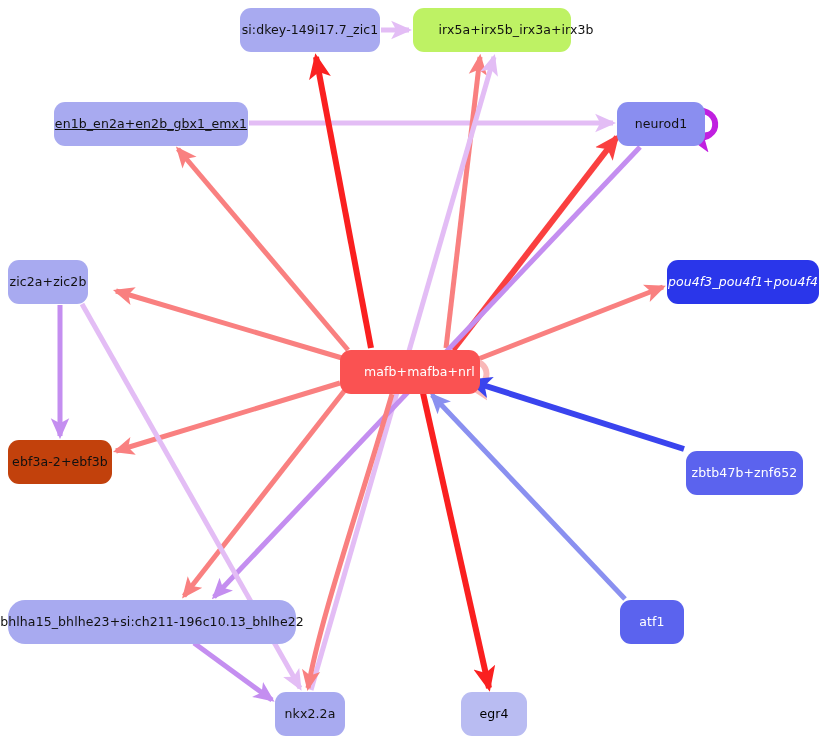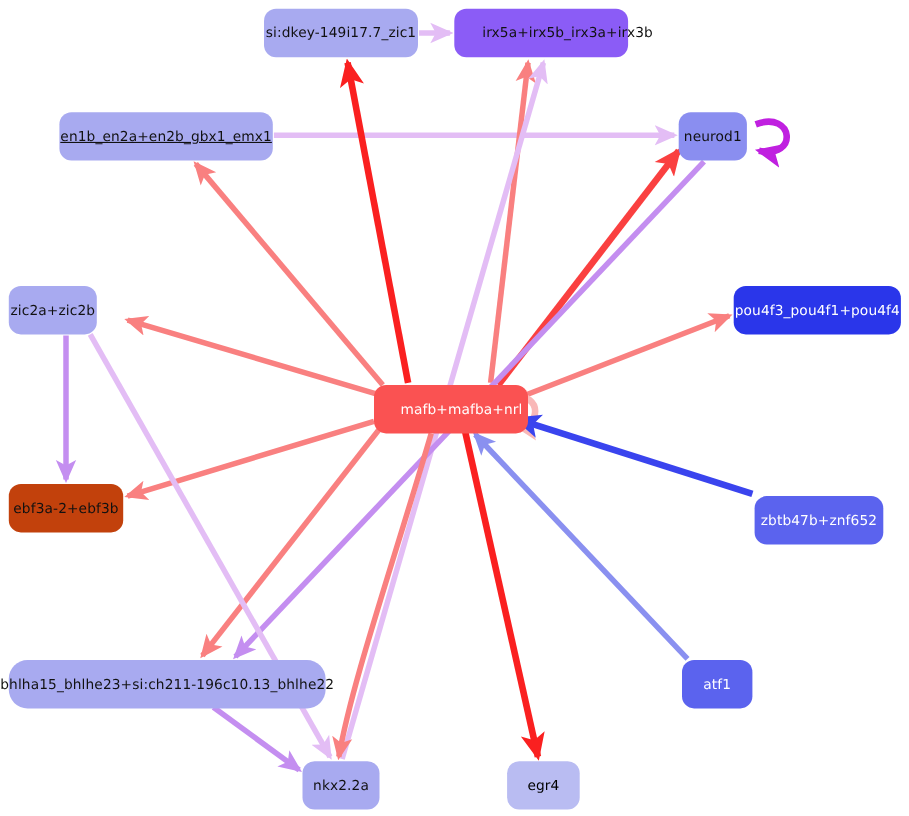--- a/index.html
+++ b/index.html
@@ -135,33 +135,33 @@
         </path>
         <path d="M 625,599 L 432,395" stroke="#8a90f0" stroke-width="5" fill="none" stroke-linecap="butt" marker-end="url(#arw8)">
           <title>atf1 -&gt; mafb+mafba+nrl</title>
         </path>
       </g>
   </svg>
   <div id="nodes-group">
       <div class="node" style="left: 240px; top: 8px; width: 140px; height: 44px; background: rgb(168, 170, 240); color: rgb(17, 17, 17);">
         <span>si:dkey-149i17.7_zic1</span>
       </div>
-      <div class="node" style="left: 413px; top: 8px; width: 158px; height: 44px; background: #8b5cf6; color: rgb(17, 17, 17); padding-left: 48px;">
+      <div class="node" style="left: 413px; top: 8px; width: 158px; height: 44px; background: #bef264; color: rgb(17, 17, 17); padding-left: 48px;">
         <span>irx5a+irx5b_irx3a+irx3b</span>
       </div>
       <div class="node" style="left: 54px; top: 102px; width: 194px; height: 44px; background: rgb(168, 170, 240); color: rgb(17, 17, 17); text-decoration: underline;">
         <span>en1b_en2a+en2b_gbx1_emx1</span>
       </div>
-      <div class="node" style="left: 617px; top: 102px; width: 62px; height: 44px; background: rgb(138, 142, 240); color: rgb(17, 17, 17);">
+      <div class="node" style="left: 617px; top: 102px; width: 88px; height: 44px; background: rgb(138, 142, 240); color: rgb(17, 17, 17);">
         <span>neurod1</span>
       </div>
       <div class="node" style="left: 8px; top: 260px; width: 80px; height: 44px; background: rgb(168, 170, 240); color: rgb(17, 17, 17);">
         <span>zic2a+zic2b</span>
       </div>
-      <div class="node" style="left: 667px; top: 260px; width: 152px; height: 44px; background: rgb(42, 54, 234); color: rgb(255, 255, 255);">
+      <div class="node" style="left: 667px; top: 260px; width: 152px; height: 44px; background: rgb(42, 54, 234); color: rgb(255, 255, 255); font-style: italic;">
         <span>pou4f3_pou4f1+pou4f4</span>
       </div>
       <div class="node" style="left: 340px; top: 350px; width: 140px; height: 44px; background: rgb(250, 82, 82); color: rgb(255, 255, 255); padding-left: 19px;">
         <span>mafb+mafba+nrl</span>
       </div>
       <div class="node" style="left: 8px; top: 440px; width: 104px; height: 44px; background: #c2410c; color: rgb(17, 17, 17);">
         <span>ebf3a-2+ebf3b</span>
       </div>
       <div class="node" style="left: 686px; top: 440px; width: 117px; height: 44px; background: rgb(91, 99, 238); color: rgb(255, 255, 255); margin-top: 11px;">
         <span>zbtb47b+znf652</span>

